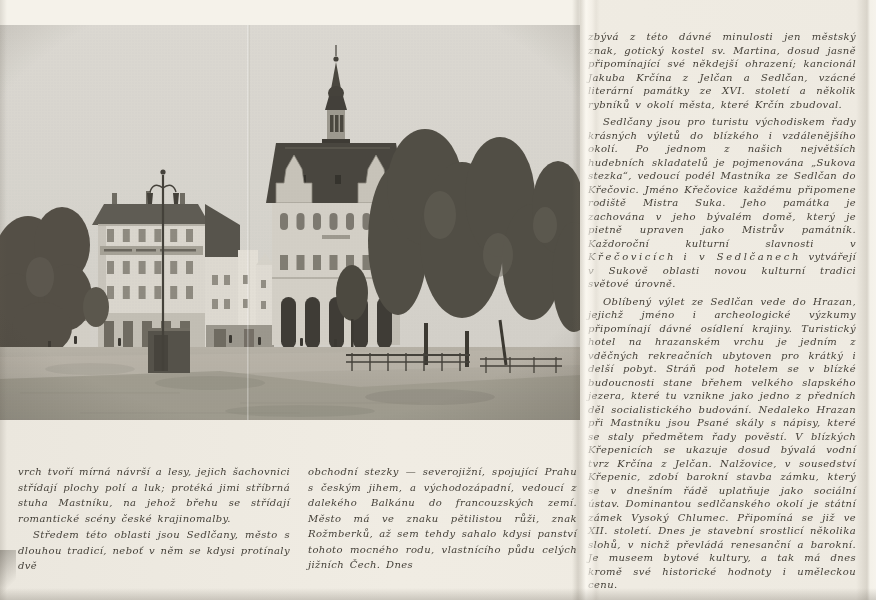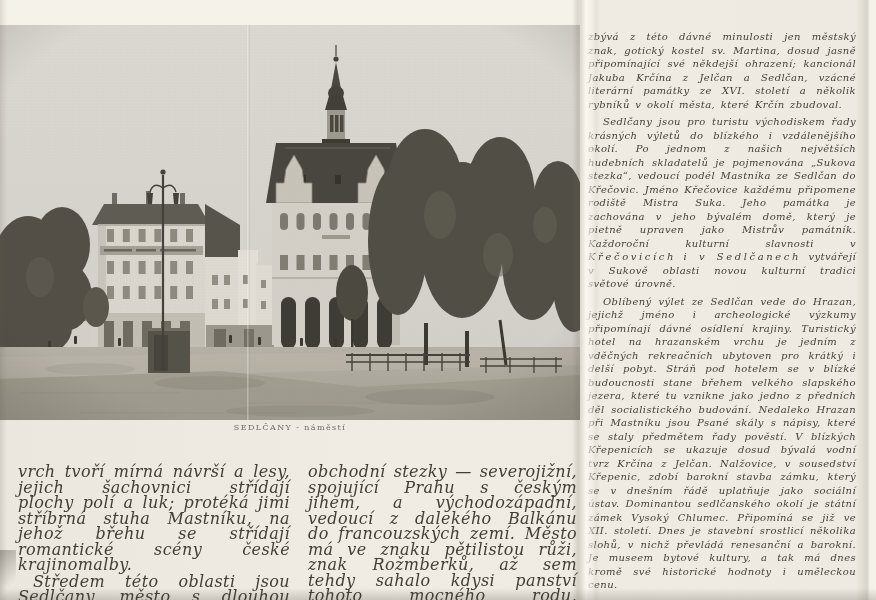--- a/index.html
+++ b/index.html
@@ -31,21 +31,21 @@
     position:absolute;
     color:#423e36;
   }
   .col p, .rcol p{
     margin:0;
     font-style:italic;
     text-align:justify;
     letter-spacing:0.4px;
     word-spacing:2px;
   }
-  .col p{font-size:16px;line-height:15.5px;}
+  .col p{font-size:10px;line-height:15.5px;}
   .rcol p{font-size:10px;line-height:13.5px;}
   .rcol p + p{margin-top:4px;}
   .col p + p{margin-top:1px;font-style:italic;}
   p.indent{text-indent:15px;}
   .spaced{letter-spacing:2.6px;}
   .col1{left:18px;top:464px;width:272px;}
   .col2{left:308px;top:464px;width:269px;}
   .rcol{left:588px;top:30px;width:268px;}
   .fold{
     position:absolute;left:572px;top:0;width:28px;height:600px;
@@ -313,21 +313,20 @@
       <g>
         <rect x="247" y="0" width="1.6" height="395" fill="#ffffff" opacity="0.3"></rect>
         <rect x="248.6" y="0" width="1.2" height="395" fill="#8a867c" opacity="0.15"></rect>
       </g>
 
       <rect x="0" y="0" width="580" height="395" fill="url(#vig)"></rect>
       <rect x="0" y="0" width="580" height="395" fill="url(#grain)"></rect>
     </svg>
   </div>
 
-  <div class="caption">SEDLČANY - náměstí</div>
 
   <div class="col col1">
       <p lang="cs"><span>vrch tvoří mírná návrší a lesy, jejich šachovnici střídají plochy polí a luk; protéká jimi stříbrná stuha Mastníku, na jehož břehu se střídají romantické scény české krajinomalby.</span></p>
       <p lang="cs" class="indent"><span>Středem této oblasti jsou Sedlčany, město s dlouhou tradicí, neboť v něm se kdysi protínaly dvě</span></p>
     </div>
   <div class="col col2">
       <p lang="cs"><span>obchodní stezky — severojižní, spojující Prahu s českým jihem, a východozápadní, vedoucí z dalekého Balkánu do francouzských zemí. Město má ve znaku pětilistou růži, znak Rožmberků, až sem tehdy sahalo kdysi panství tohoto mocného rodu, vlastnícího půdu celých jižních Čech. Dnes</span></p>
     </div>
 
   <div class="rcol">

